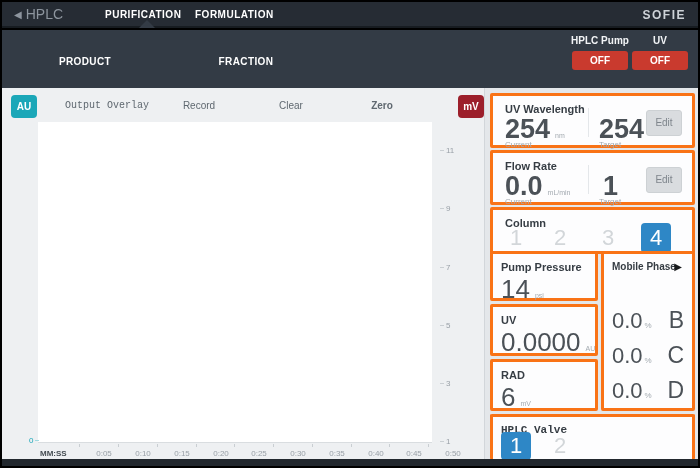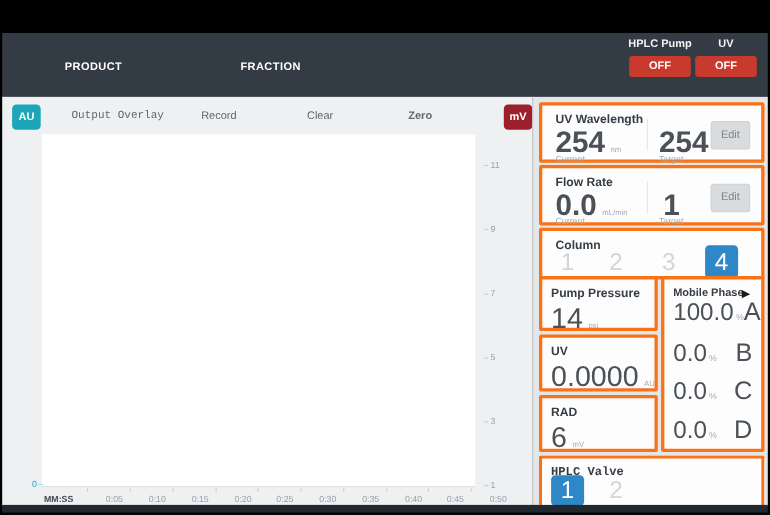--- a/index.html
+++ b/index.html
@@ -54,20 +54,29 @@
   .mp-letter { color:#4b5157; font-size:23px; }
   .mp-arrow { position:absolute; right:10px; top:7px; font-size:10px; color:#17191b; cursor:pointer; }
 
   .bottombar { position:absolute; left:2px; top:459px; width:696px; height:7px; background:#22282e; }
 </style>
 </head>
 <body>
 
 <div id="frame">
 
+  <div class="topbar">
+    <div class="back">
+      <span class="tri">◀</span><span>HPLC</span>
+    </div>
+    <div class="toptab" style="left:103px;">PURIFICATION</div>
+    <div class="toptab" style="left:193px;">FORMULATION</div>
+    <div class="tab-caret"></div>
+    <div class="brand">SOFIE</div>
+  </div>
 
   <div class="subbar">
     <div class="sub-btn" style="left:55px; width:56px;">PRODUCT</div>
     <div class="sub-btn" style="left:213px; width:62px;">FRACTION</div>
     <div class="toggle-label" style="left:566px; width:64px;">HPLC Pump</div>
     <div class="off-btn" style="left:570px; width:56px;">OFF</div>
     <div class="toggle-label" style="left:628px; width:60px;">UV</div>
     <div class="off-btn" style="left:630px; width:56px;">OFF</div>
   </div>
 
@@ -157,24 +166,20 @@
     <div class="card" style="left:5px; top:163px; width:108px; height:50px;">
       <div class="card-title" style="left:8px;">Pump Pressure</div>
       <div style="position:absolute; left:8px; top:20px;">
         <span class="midval">14</span><span class="unit">psi</span>
       </div>
     </div>
 
     <div class="card" style="left:116px; top:163px; width:94px; height:160px;">
       <div class="card-title" style="left:8px; font-size:10px;">Mobile Phase</div>
       <div class="mp-arrow">▶</div>
-      <div class="mp-row" style="top:16px;">
-        <span><span class="mp-val">100.0</span><span class="mp-pct">%</span></span>
-        <span class="mp-letter">A</span>
-      </div>
       <div class="mp-row" style="top:53px;">
         <span><span class="mp-val">0.0</span><span class="mp-pct">%</span></span>
         <span class="mp-letter">B</span>
       </div>
       <div class="mp-row" style="top:88px;">
         <span><span class="mp-val">0.0</span><span class="mp-pct">%</span></span>
         <span class="mp-letter">C</span>
       </div>
       <div class="mp-row" style="top:123px;">
         <span><span class="mp-val">0.0</span><span class="mp-pct">%</span></span>

